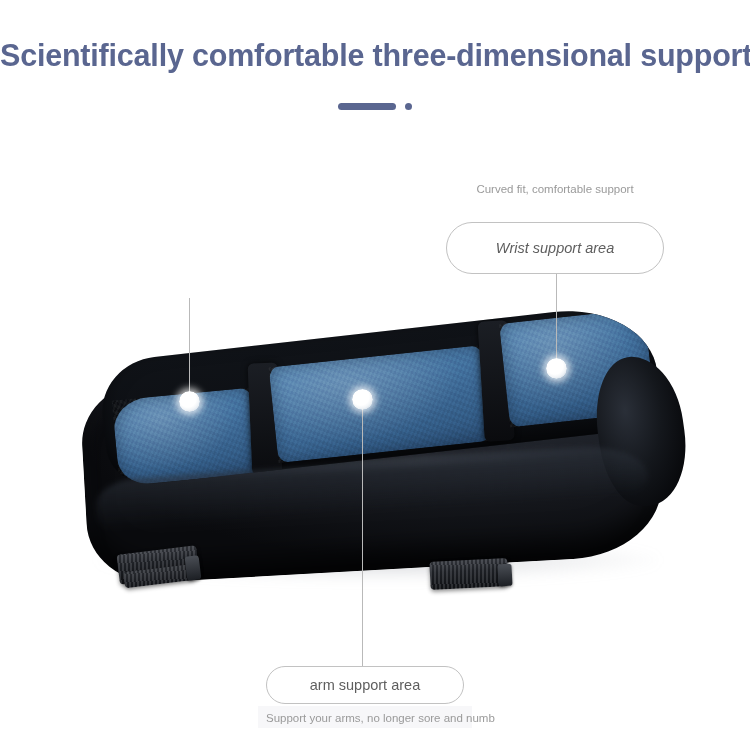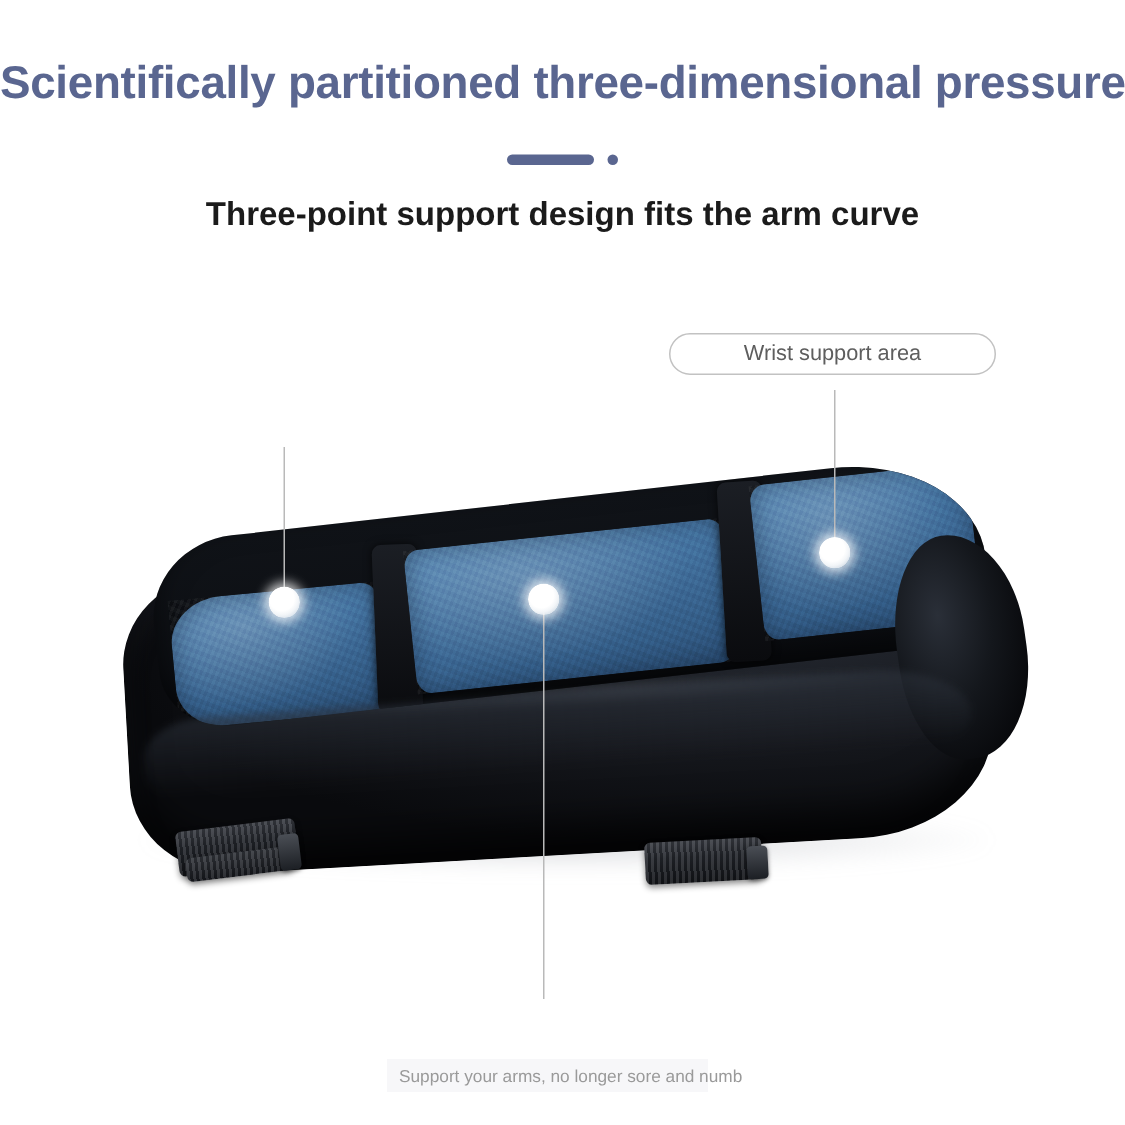--- a/index.html
+++ b/index.html
@@ -42,21 +42,21 @@
     border-radius:999px;
     background:#ffffff;
     color:#5e5e5e;
     font-size:14.5px;
     display:flex;align-items:center;justify-content:center;
     box-sizing:border-box;
     white-space:nowrap;
     z-index:6;
   }
   .pill-elbow{left:66px;top:260px;width:216px;height:38px;}
-  .pill-wrist{left:446px;top:222px;width:218px;height:28px;}
+  .pill-wrist{left:446px;top:222px;width:218px;height:52px;font-style:italic;}
   .pill-arm{left:266px;top:666px;width:198px;height:38px;}
 
   .caption{
     position:absolute;
     font-size:11.5px;
     color:#9a9a9a;
     white-space:nowrap;
     z-index:6;
   }
   .cap-elbow{left:66px;top:221px;width:216px;text-align:center;}
@@ -186,28 +186,27 @@
   .cap-bg{
     position:absolute;left:258px;top:706px;width:214px;height:22px;
     background:rgba(246,246,248,0.9);z-index:5;
   }
 </style>
 </head>
 <body>
 
 <div id="stage">
 
-  <div class="main-title">Scientifically partitioned three-dimensional pressure</div>
+  <div class="main-title">Scientifically comfortable three-dimensional support</div>
 
   <div class="divider">
     <span class="bar"></span>
     <span class="dot"></span>
   </div>
 
-  <div class="sub-title">Three-point support design fits the arm curve</div>
 
   <div id="product">
     <div class="shadow-ground"></div>
     <div class="body-black"></div>
 
     <div class="top-slab">
       <div class="zone zone-1"></div>
       <div class="seam seam-a"></div>
       <div class="zone zone-2"></div>
       <div class="seam seam-b"></div>
@@ -227,18 +226,20 @@
 
   <div class="marker marker-elbow"></div>
   <div class="marker marker-wrist"></div>
   <div class="marker marker-arm"></div>
 
   <div class="leader leader-elbow"></div>
   <div class="leader leader-wrist"></div>
   <div class="leader leader-arm"></div>
 
 
+  <div class="caption cap-wrist">Curved fit, comfortable support</div>
   <div class="pill pill-wrist">Wrist support area</div>
 
+  <div class="pill pill-arm">arm support area</div>
   <div class="cap-bg"></div>
   <div class="caption cap-arm">Support your arms, no longer sore and numb</div>
 
 </div>
 
 </body></html>

